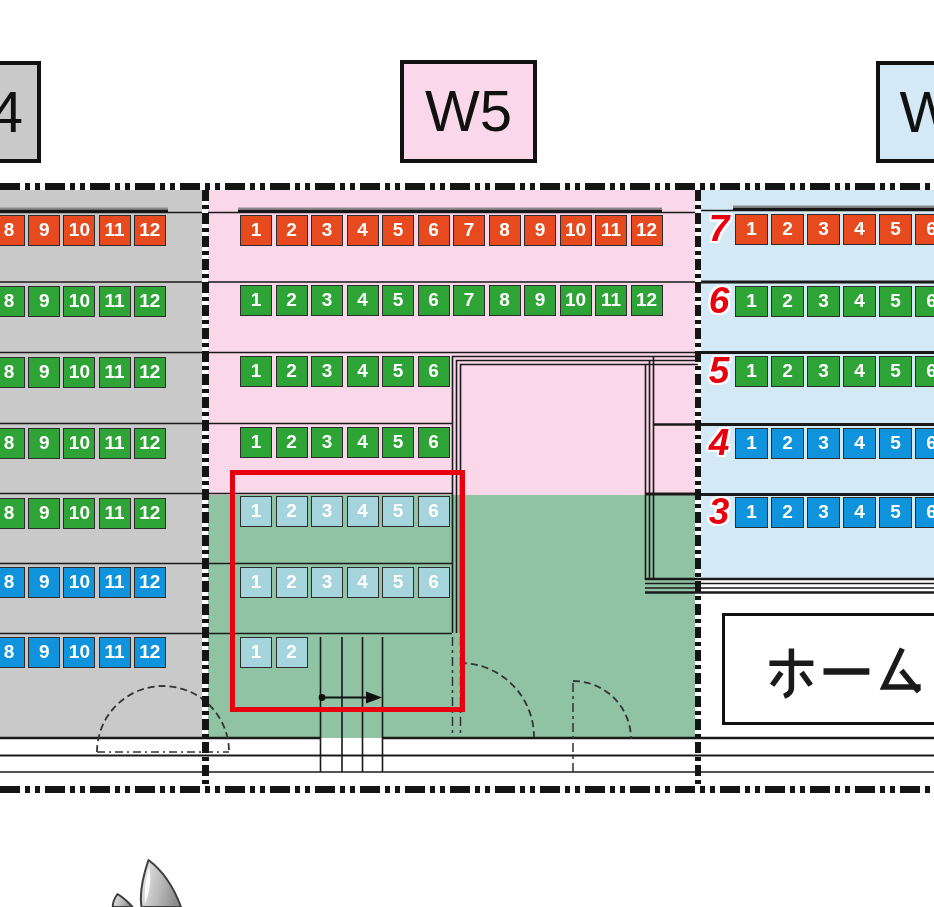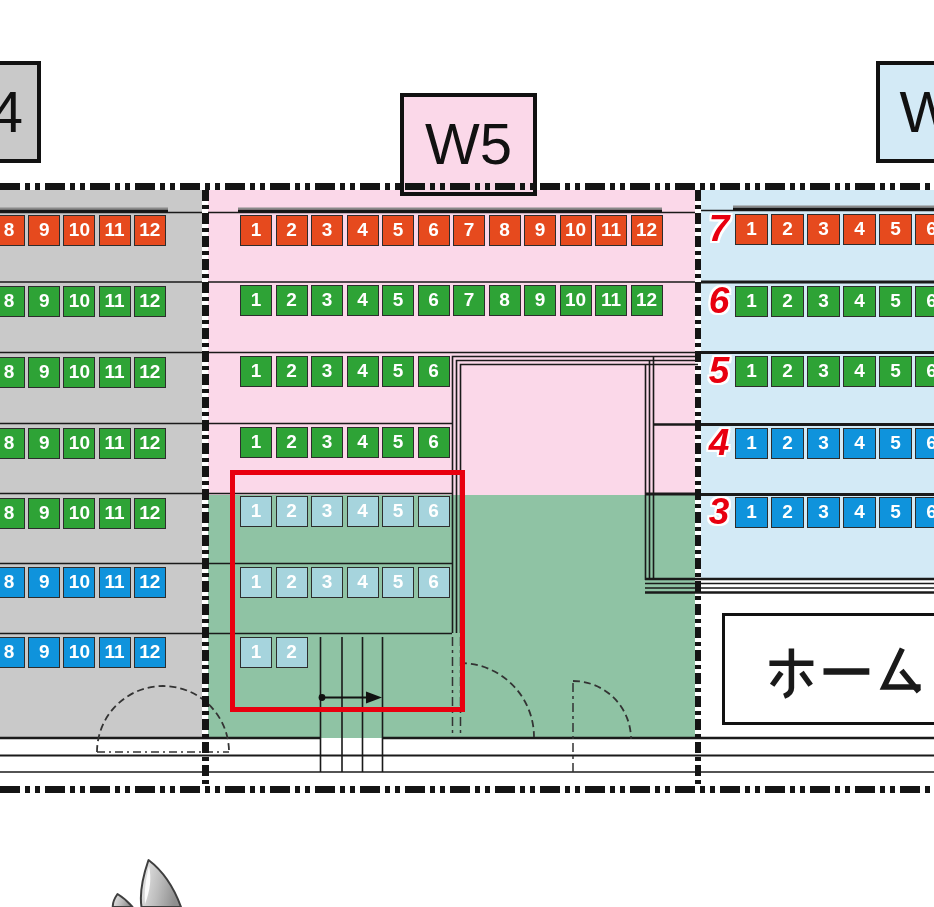--- a/index.html
+++ b/index.html
@@ -16,21 +16,21 @@
     background:repeating-linear-gradient(90deg,#141414 0 20px,transparent 20px 25px,
       #141414 25px 30px,transparent 30px 35px,#141414 35px 40px,transparent 40px 45px);}
   .v-dash{position:absolute;width:6.5px;z-index:20;
     background:repeating-linear-gradient(180deg,#141414 0 11px,transparent 11px 15px,
       #141414 15px 19px,transparent 19px 23px);}
   
   .sec-label{position:absolute;box-sizing:border-box;border:4px solid #111;color:#111;
     font-size:58px;line-height:94px;text-align:center;z-index:8;}
   #label-w4{left:-100px;top:61px;width:141px;height:102px;background:#c9c9c9;
     text-align:right;padding-right:14px;}
-  #label-w5{left:400px;top:60px;width:137px;height:103px;background:#fbd8e9;margin-top:33px;}
+  #label-w5{left:400px;top:60px;width:137px;height:103px;background:#fbd8e9;}
   #label-w6{left:876px;top:61px;width:134px;height:102px;background:#d3eaf6;}
   
   .seat{position:absolute;box-sizing:border-box;width:32px;height:31px;z-index:10;
     border:1.5px solid #2d2d2d;color:#fff;font-size:19px;font-weight:600;
     line-height:27px;text-align:center;}
   .row-label{position:absolute;z-index:12;width:40px;text-align:center;color:#e8000f;
     font-size:37px;font-style:italic;font-weight:700;line-height:40px;
     text-shadow:-2px 0 0 #fff,2px 0 0 #fff,0 -2px 0 #fff,0 2px 0 #fff,
       -2px -2px 0 #fff,2px 2px 0 #fff,-2px 2px 0 #fff,2px -2px 0 #fff;}
   

